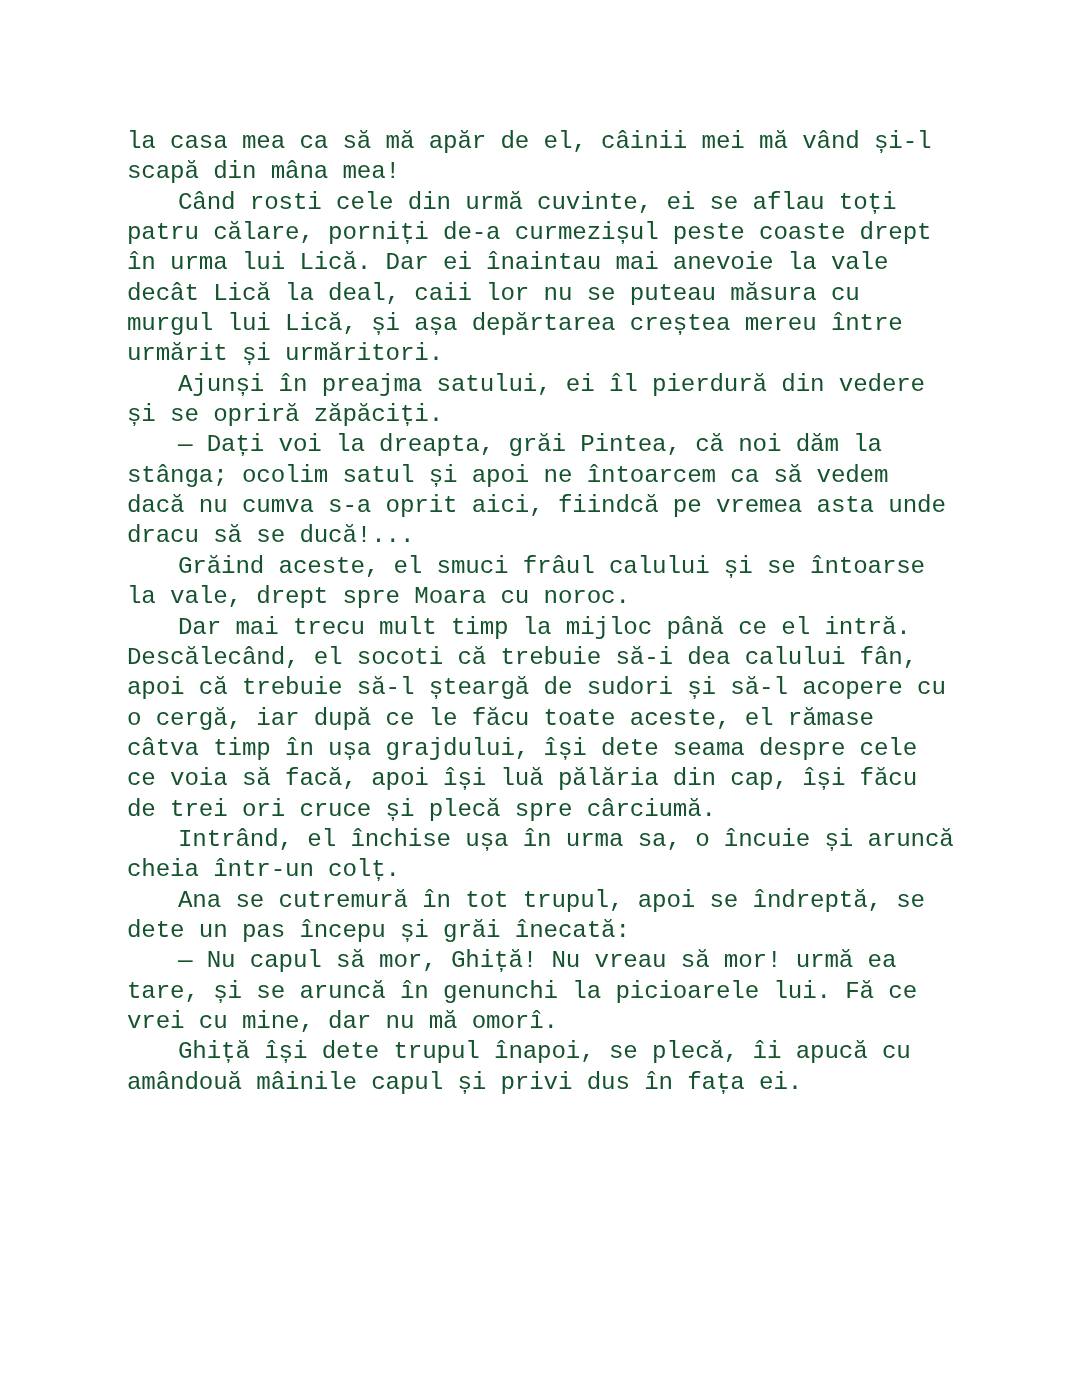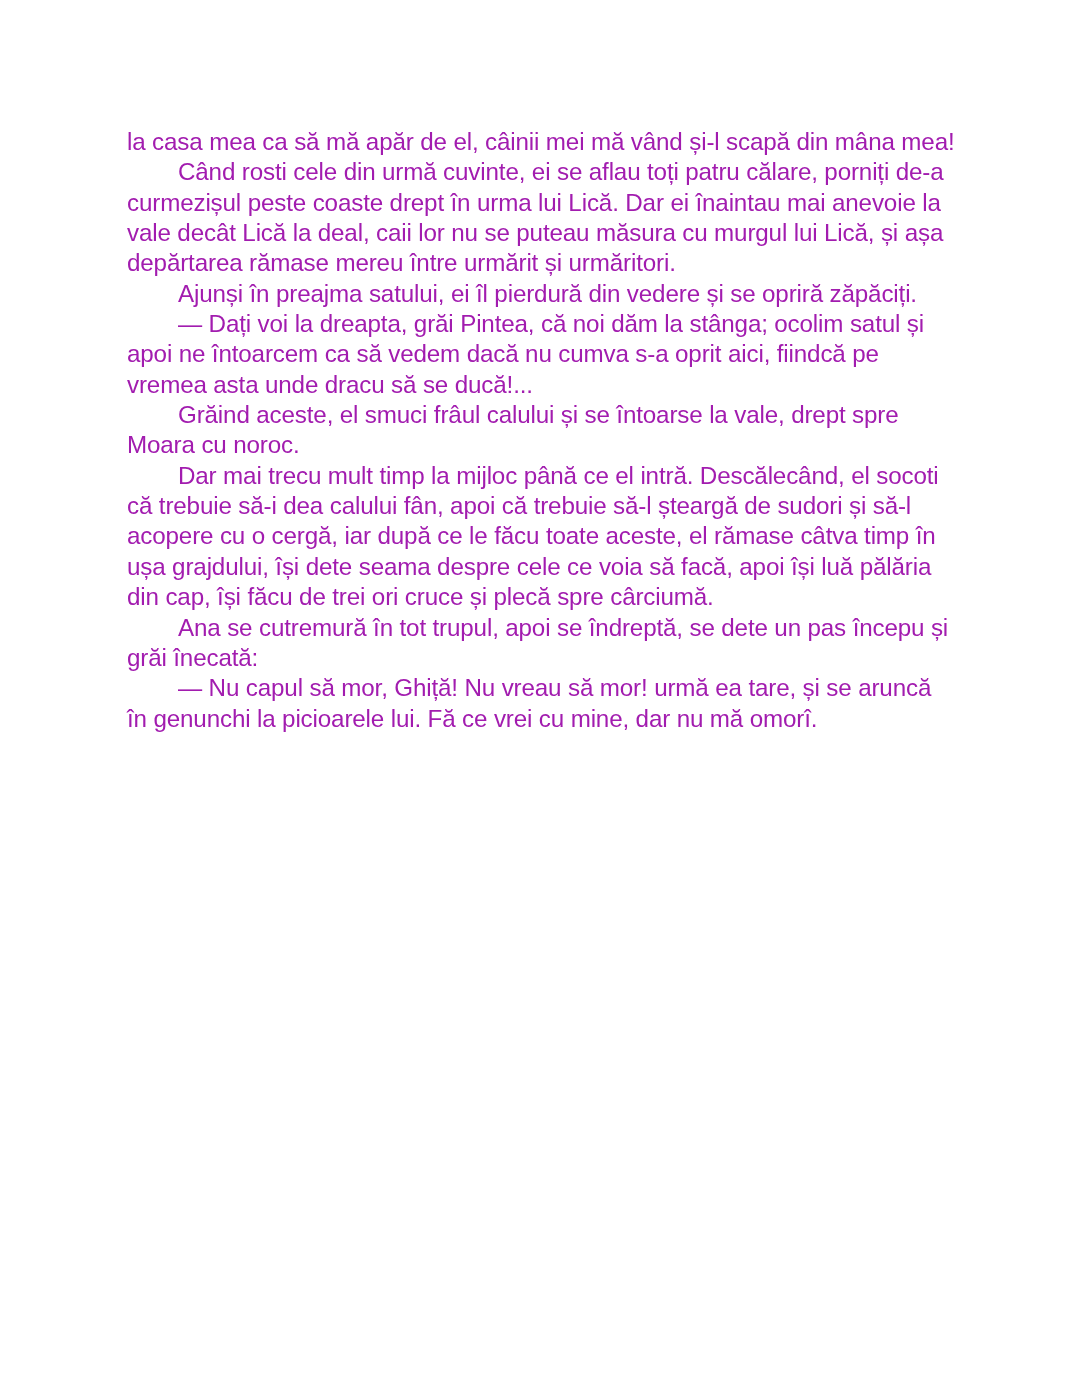--- a/index.html
+++ b/index.html
@@ -11,41 +11,43 @@
       width: 1080px;
       height: 1397px;
       position: relative;
       overflow: hidden;
     }
     .page {
       position: absolute;
       left: 127px;
       top: 127px;
       width: 830px;
-      font-family: Liberation Sans, sans-serif;
+      font-family: Liberation Mono, monospace;
       font-size: 24.2px;
       line-height: 30.35px;
-      color: #a21caf;
+      color: #14532d;
       letter-spacing: -0.15px;
     }
     .para {
       margin: 0;
       padding: 0;
       text-indent: 0;
       text-align: left;
     }
     .para.indent {
       text-indent: 51px;
     }
   </style>
 </head>
 <body>
 
 <div class="page">
   <p class="para">la casa mea ca să mă apăr de el, câinii mei mă vând și-l scapă din mâna mea!</p>
-  <p class="para indent">Când rosti cele din urmă cuvinte, ei se aflau toți patru călare, porniți de-a curmezișul peste coaste drept în urma lui Lică. Dar ei înaintau mai anevoie la vale decât Lică la deal, caii lor nu se puteau măsura cu murgul lui Lică, și așa depărtarea rămase mereu între urmărit și urmăritori.</p>
+  <p class="para indent">Când rosti cele din urmă cuvinte, ei se aflau toți patru călare, porniți de-a curmezișul peste coaste drept în urma lui Lică. Dar ei înaintau mai anevoie la vale decât Lică la deal, caii lor nu se puteau măsura cu murgul lui Lică, și așa depărtarea creștea mereu între urmărit și urmăritori.</p>
   <p class="para indent">Ajunși în preajma satului, ei îl pierdură din vedere și se opriră zăpăciți.</p>
   <p class="para indent">— Dați voi la dreapta, grăi Pintea, că noi dăm la stânga; ocolim satul și apoi ne întoarcem ca să vedem dacă nu cumva s-a oprit aici, fiindcă pe vremea asta unde dracu să se ducă!...</p>
   <p class="para indent">Grăind aceste, el smuci frâul calului și se întoarse la vale, drept spre Moara cu noroc.</p>
   <p class="para indent">Dar mai trecu mult timp la mijloc până ce el intră. Descălecând, el socoti că trebuie să-i dea calului fân, apoi că trebuie să-l șteargă de sudori și să-l acopere cu o cergă, iar după ce le făcu toate aceste, el rămase câtva timp în ușa grajdului, își dete seama despre cele ce voia să facă, apoi își luă pălăria din cap, își făcu de trei ori cruce și plecă spre cârciumă.</p>
+  <p class="para indent">Intrând, el închise ușa în urma sa, o încuie și aruncă cheia într-un colț.</p>
   <p class="para indent">Ana se cutremură în tot trupul, apoi se îndreptă, se dete un pas începu și grăi înecată:</p>
   <p class="para indent">— Nu capul să mor, Ghiță! Nu vreau să mor! urmă ea tare, și se aruncă în genunchi la picioarele lui. Fă ce vrei cu mine, dar nu mă omorî.</p>
+  <p class="para indent">Ghiță își dete trupul înapoi, se plecă, îi apucă cu amândouă mâinile capul și privi dus în fața ei.</p>
 </div>
 
 </body></html>

